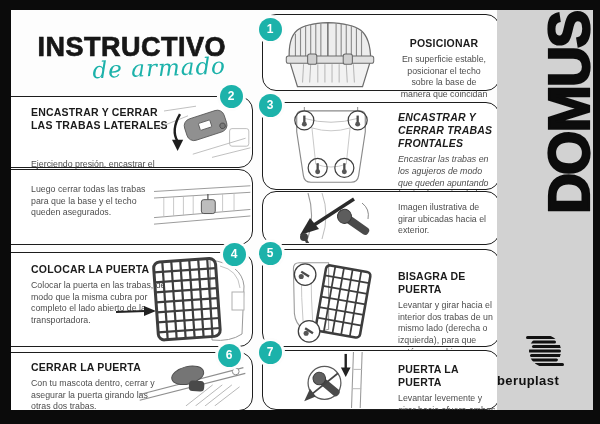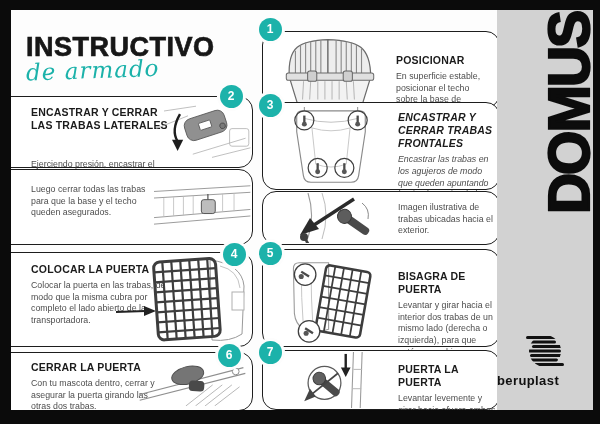--- a/index.html
+++ b/index.html
@@ -5,30 +5,30 @@
   html,body{margin:0;padding:0;background:#000;}
   .stage{position:relative;width:600px;height:424px;background:#0b0b0b;overflow:hidden;
          font-family:"Liberation Sans",sans-serif;}
   .content{position:absolute;left:11px;top:10px;width:582px;height:400px;background:#fdfdfd;overflow:hidden;}
   .sidebar{position:absolute;right:0;top:0;width:96px;height:400px;background:#d2d2d2;z-index:4;}
   .domus{position:absolute;left:462px;top:80px;width:214px;height:66px;z-index:5;
          transform:rotate(-90deg);text-align:center;font-weight:700;font-size:57px;line-height:66px;
          letter-spacing:-2px;color:#0c0c0c;-webkit-text-stroke:2.2px #0c0c0c;}
   .logo{position:absolute;right:18px;bottom:22px;width:96px;text-align:left;z-index:6;}
   .logo-text{font-size:13px;font-weight:700;color:#101010;letter-spacing:.4px;margin-top:2px;}
-  .title-block{position:absolute;left:15px;top:22px;width:200px;text-align:left;z-index:2;}
+  .title-block{position:absolute;left:15px;top:22px;width:200px;text-align:right;z-index:2;}
   .main-title{font-size:27px;font-weight:700;letter-spacing:.5px;color:#171717;-webkit-text-stroke:.7px #171717;}
   .sub-title{font-family:"DejaVu Serif",serif;font-style:italic;font-size:23px;color:#1cb2aa;
              margin-top:-7px;transform:rotate(-2deg);letter-spacing:1px;}
   .panel{position:absolute;border:1.4px solid #1d1d1d;border-radius:14px;background:#fff;z-index:1;}
   .panel.left{left:-14px;width:254px;}
   .panel.right{left:251px;width:236px;}
   #p2a{top:86px;height:70px;} #p2b{top:159px;height:74px;}
   #p4{top:242px;height:93px;} #p6{top:342px;height:57px;}
-  #p1{top:21px;height:75px;}  #p3a{top:92px;height:86px;} #p3b{top:181px;height:52px;}
+  #p1{top:4px;height:75px;text-align:center;}  #p3a{top:92px;height:86px;} #p3b{top:181px;height:52px;}
   #p5{top:239px;height:96px;} #p7{top:340px;height:58px;}
   .badge{position:absolute;width:23px;height:23px;border-radius:50%;background:#1cb2aa;color:#fff;
          font-size:12px;font-weight:700;display:flex;align-items:center;justify-content:center;
          box-shadow:0 0 0 3px #fdfdfd;z-index:3;}
   .step-title{font-size:10.5px;font-weight:700;color:#1b1b1b;letter-spacing:.2px;line-height:1.25;margin-bottom:4px;}
   .step-body{font-size:8.8px;color:#4d4d4d;line-height:1.32;}
   .txt{position:absolute;}
   .illo{position:absolute;}
   svg{display:block;}
 </style>
@@ -179,21 +179,21 @@
           <g transform="translate(72,26) rotate(35)">
             <rect x="-3" y="-3" width="26" height="8" rx="3.5" fill="#4a4a4a"></rect>
             <circle cx="-6" cy="1" r="7" fill="#5d5d5d" stroke="#3a3a3a"></circle>
           </g>
           <path d="M84,10 q8,6 6,16" stroke="#8a8a8a" stroke-width="1" fill="none"></path>
           <circle cx="26" cy="44" r="4" fill="#3f3f3f"></circle>
           <line x1="26" y1="44" x2="31" y2="52" stroke="#3f3f3f" stroke-width="2.5"></line>
         </svg>
       </div>
       <div class="txt" style="left:135px;top:10px;width:100px;">
-        <div class="step-body">Imagen ilustrativa de trabas ubicadas hacia el exterior.</div>
+        <div class="step-body">Imagen ilustrativa de girar ubicadas hacia el exterior.</div>
       </div>
     </div>
 
     <div class="panel left" id="p4">
       <div class="txt" style="left:33px;top:10px;width:135px;">
         <div class="step-title">COLOCAR LA PUERTA</div>
         <div class="step-body">Colocar la puerta en las trabas, de modo que la misma cubra por completo el lado abierto de la transportadora.</div>
       </div>
       <div class="illo" style="left:118px;top:52px;">
         <svg width="40" height="12" viewBox="0 0 40 12">

